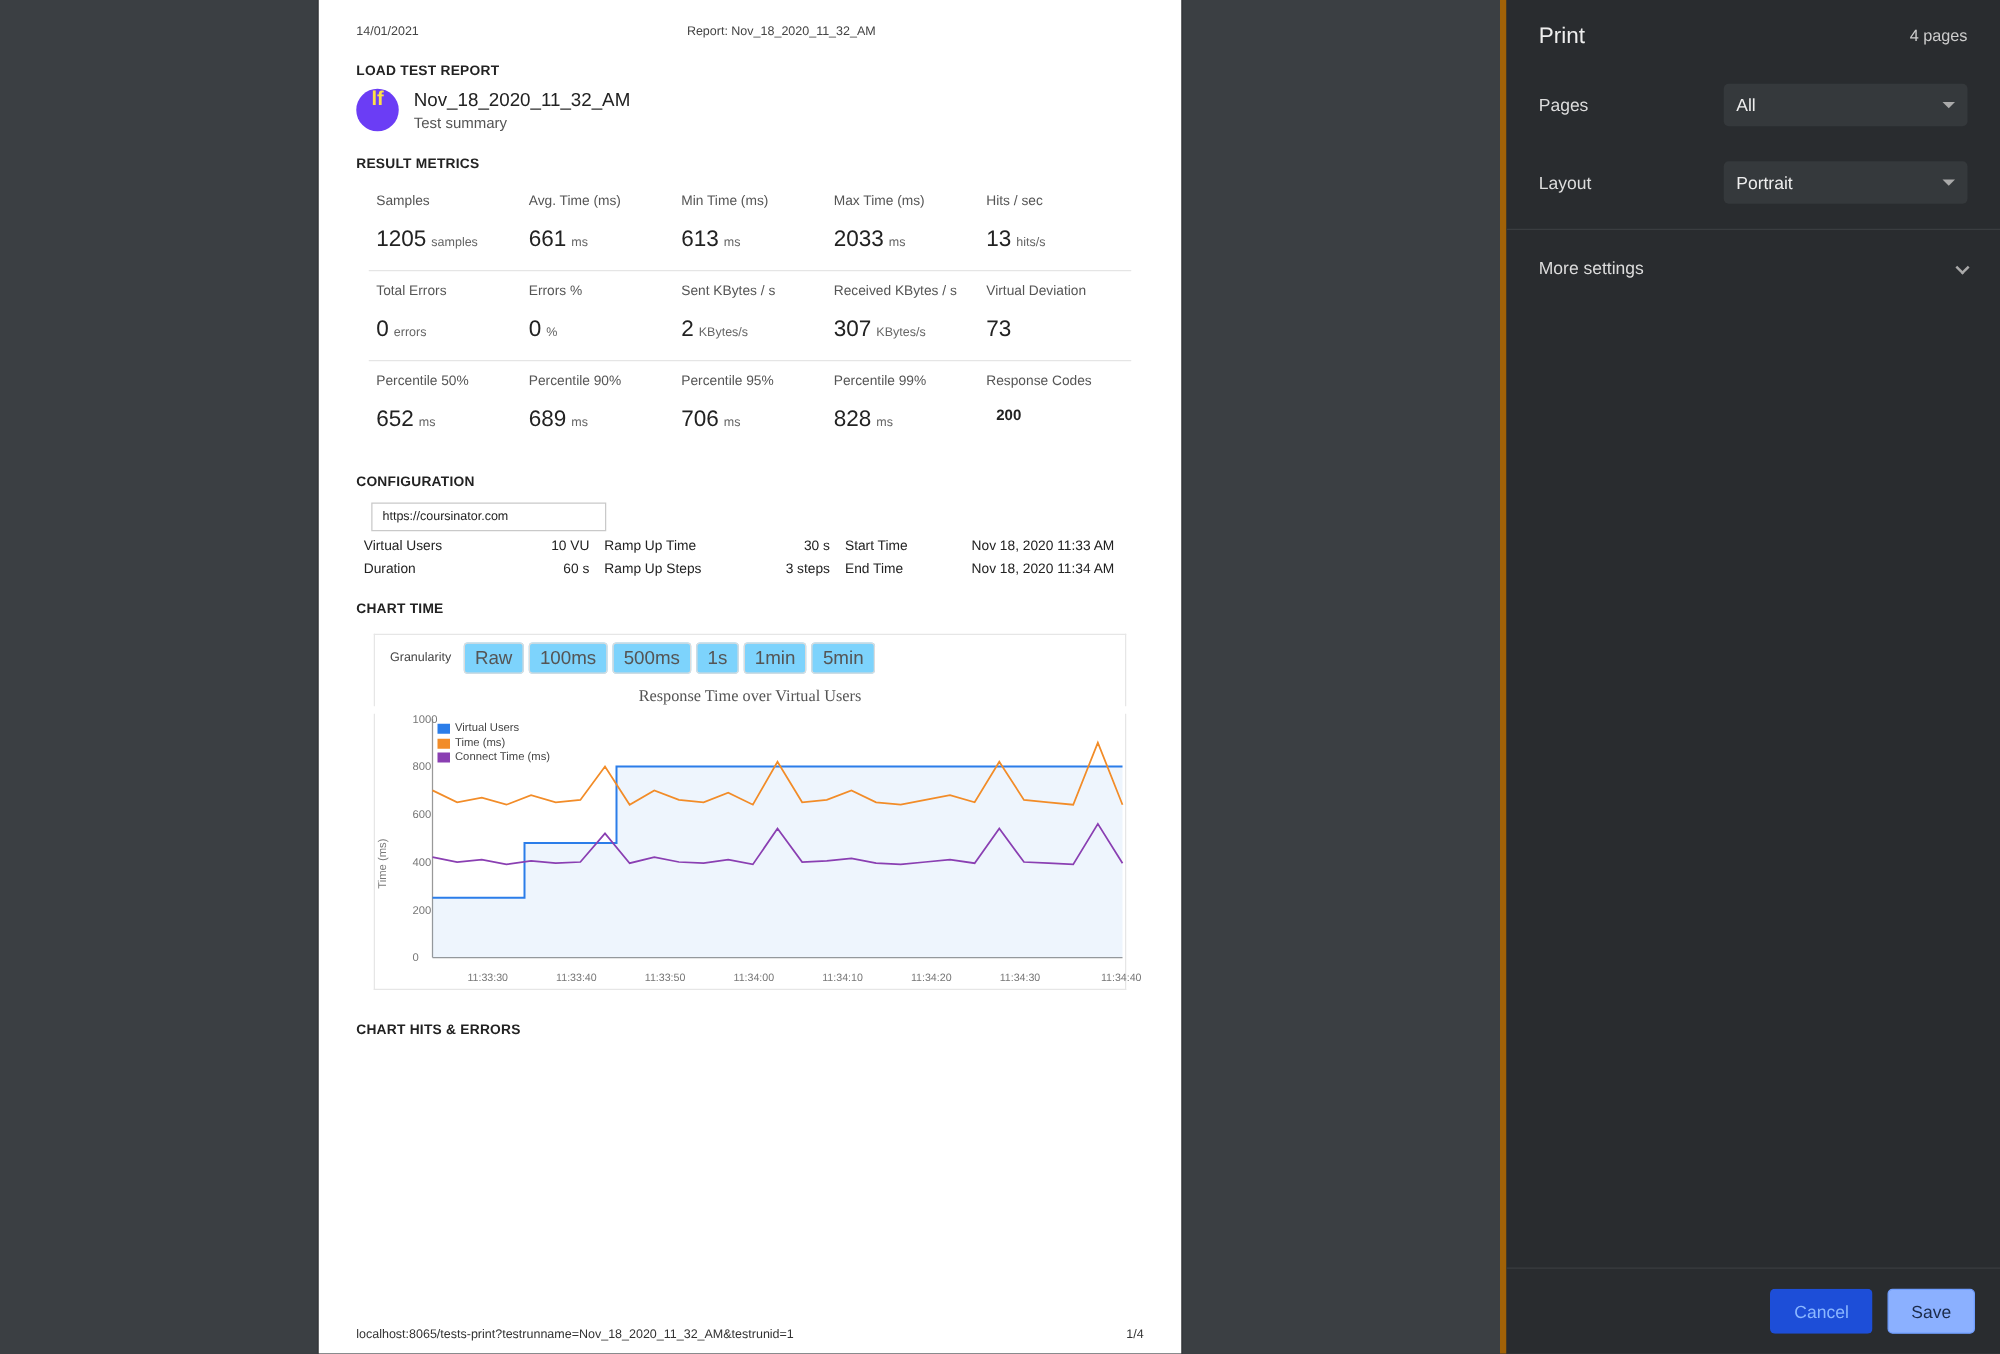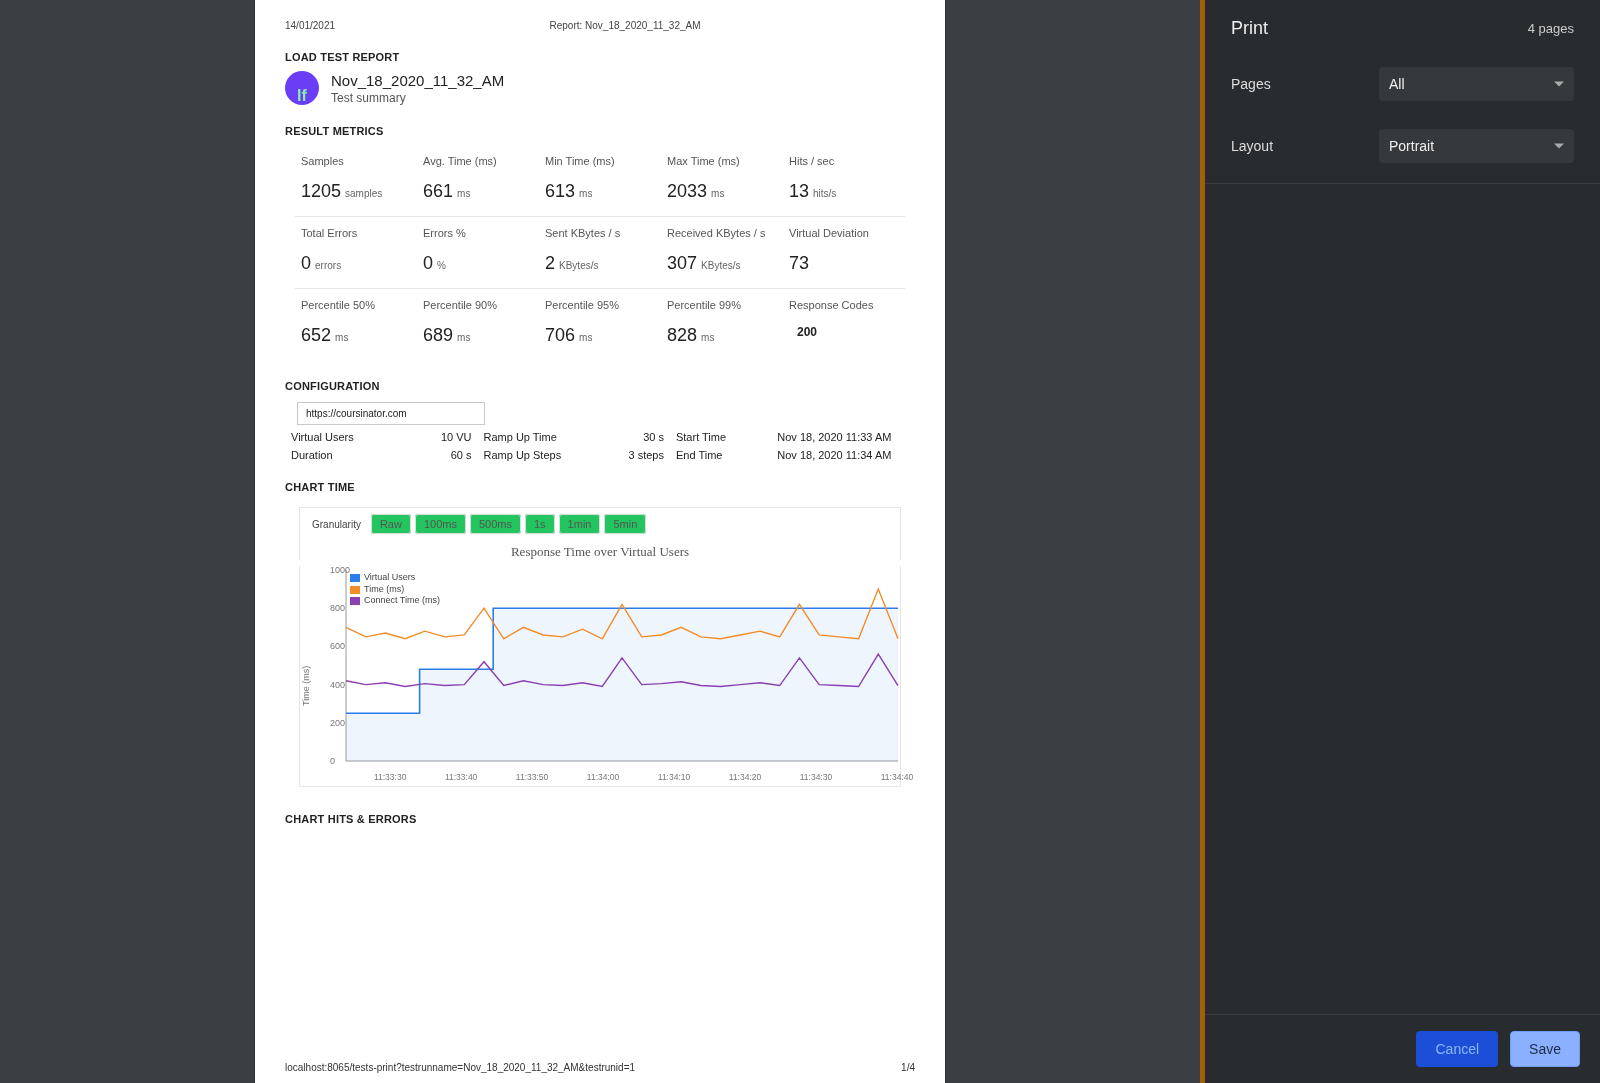--- a/index.html
+++ b/index.html
@@ -2,37 +2,37 @@
 <html><head>
 <meta charset="utf-8">
 <style>
   html,body{margin:0;padding:0;height:100%;font-family:-apple-system,BlinkMacSystemFont,"Segoe UI",Arial,sans-serif;background:#3b3f43;color:#111;}
   .app{display:flex;height:100vh;}
   .preview{flex:1;overflow:auto;display:flex;justify-content:center;padding:0;}
   .page{background:#fff;width:690px;min-height:1060px;margin-top:0;box-shadow:0 0 0 1px rgba(0,0,0,.2);padding:20px 30px 10px 30px;box-sizing:border-box;position:relative;font-size:11px;color:#222;}
   .page .topline{display:flex;justify-content:space-between;font-size:10px;color:#444;}
   .sect-title{font-weight:700;font-size:11px;margin-top:20px;letter-spacing:.2px;}
   .header-row{display:flex;align-items:center;margin-top:8px;}
-  .logo{width:34px;height:34px;border-radius:50%;background:#6b3df5;display:flex;align-items:flex-end;justify-content:center;color:#86efac;font-weight:700;font-size:16px;margin-right:12px;}
+  .logo{width:34px;height:34px;border-radius:50%;background:#6b3df5;display:flex;align-items:flex-start;justify-content:center;color:#fde047;font-weight:700;font-size:16px;margin-right:12px;}
   .report-name{font-size:15px;}
   .report-sub{font-size:12px;color:#555;margin-top:2px;}
   .metrics{margin-top:8px;border-top:0;}
   .mrow{display:grid;grid-template-columns:repeat(5,1fr);gap:0;border-bottom:1px solid #e5e5e5;padding:10px 0 14px 0;margin:0 10px;}
   .mrow.last{border-bottom:0;}
   .mcell{padding:0 6px;}
   .mlabel{font-size:11px;color:#555;}
   .mval{font-size:18px;margin-top:14px;}
   .munit{font-size:10px;color:#666;margin-left:4px;}
   .conf-box{border:1px solid #c9c9c9;padding:5px 8px;font-size:10px;width:170px;margin:10px 0 6px 12px;}
   .conf-table{display:grid;grid-template-columns:1.2fr .7fr 1.1fr .8fr 1fr 1.3fr;font-size:11px;row-gap:6px;margin:6px 6px 0 6px;}
   .conf-table .v{text-align:right;padding-right:12px;}
   .gran{margin:14px 14px 0 14px;border:1px solid #e6e6e6;border-bottom:0;padding:10px 12px 0 12px;}
   .gran-inner{display:flex;align-items:center;font-size:10px;}
   .gran-label{margin-right:10px;color:#444;}
-  .tabbtn{border:1px solid #dcdcdc;border-radius:3px;padding:3px 8px;margin-right:4px;background:#22c55e;color:#555;font-size:11px;}
+  .tabbtn{border:1px solid #dcdcdc;border-radius:3px;padding:3px 8px;margin-right:4px;background:#7dd3fc;color:#555;font-size:15px;}
   .chart-title{text-align:center;font-size:13px;color:#555;margin-top:14px;font-family:Georgia,serif;}
   .chart-wrap{position:relative;height:220px;margin:6px 14px 0 14px;border:1px solid #e6e6e6;border-top:0;}
   .chart-wrap svg{position:absolute;inset:0;}
   .legend{position:absolute;left:50px;top:6px;font-size:9px;color:#444;}
   .legend div{display:flex;align-items:center;line-height:1.3;}
   .legend .sw{width:10px;height:8px;margin-right:4px;}
   .ylab{position:absolute;left:0;top:50%;transform:rotate(-90deg) translate(0,-50%);transform-origin:left top;font-size:9px;color:#777;}
   .footer{position:absolute;bottom:10px;left:30px;right:30px;display:flex;justify-content:space-between;font-size:10px;color:#333;}
   
   .panel{width:395px;background:#292c2f;color:#ddd;display:flex;flex-direction:column;border-left:5px solid #a16207;}
@@ -245,20 +245,24 @@
       <div class="opt-row">
         <div class="opt-label">Layout</div>
         <div class="select">
           <span>Portrait</span>
           <span class="chev"></span>
         </div>
       </div>
 
       <div class="divider"></div>
 
+      <div class="more">
+        <span>More settings</span>
+        <span class="chev-r"></span>
+      </div>
     </div>
 
     <div class="panel-footer">
       <div class="btn btn-cancel">
           <span>Cancel</span>
         </div>
       <div class="btn btn-save">
           <span>Save</span>
         </div>
     </div>

